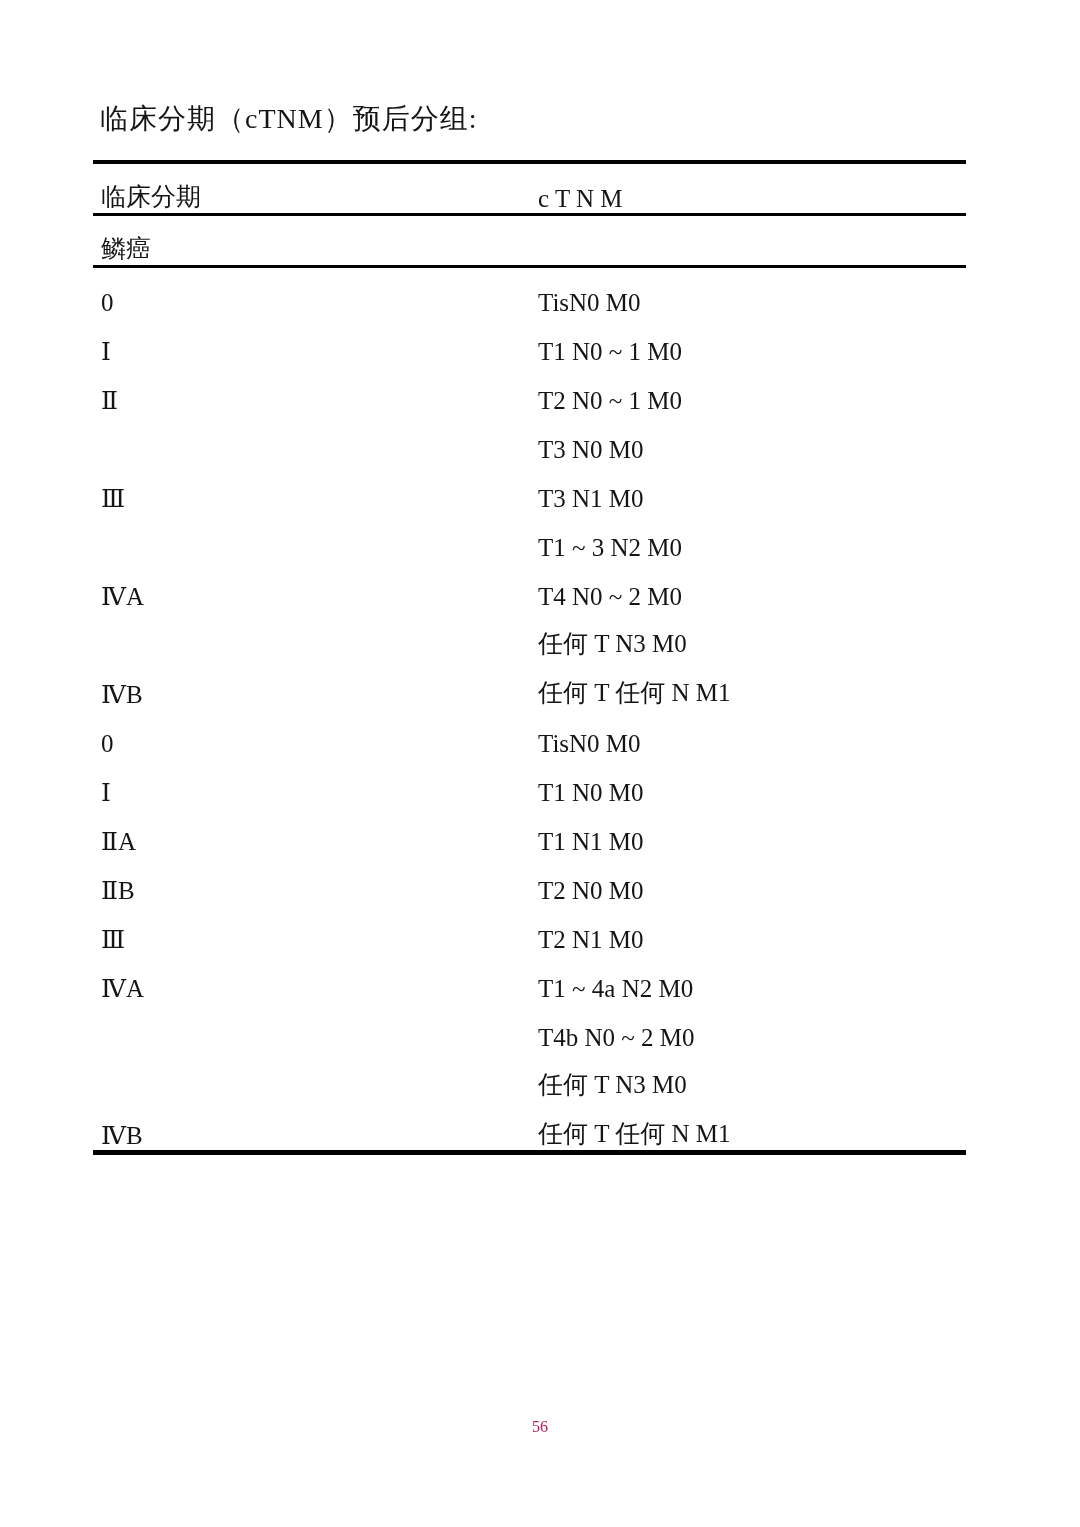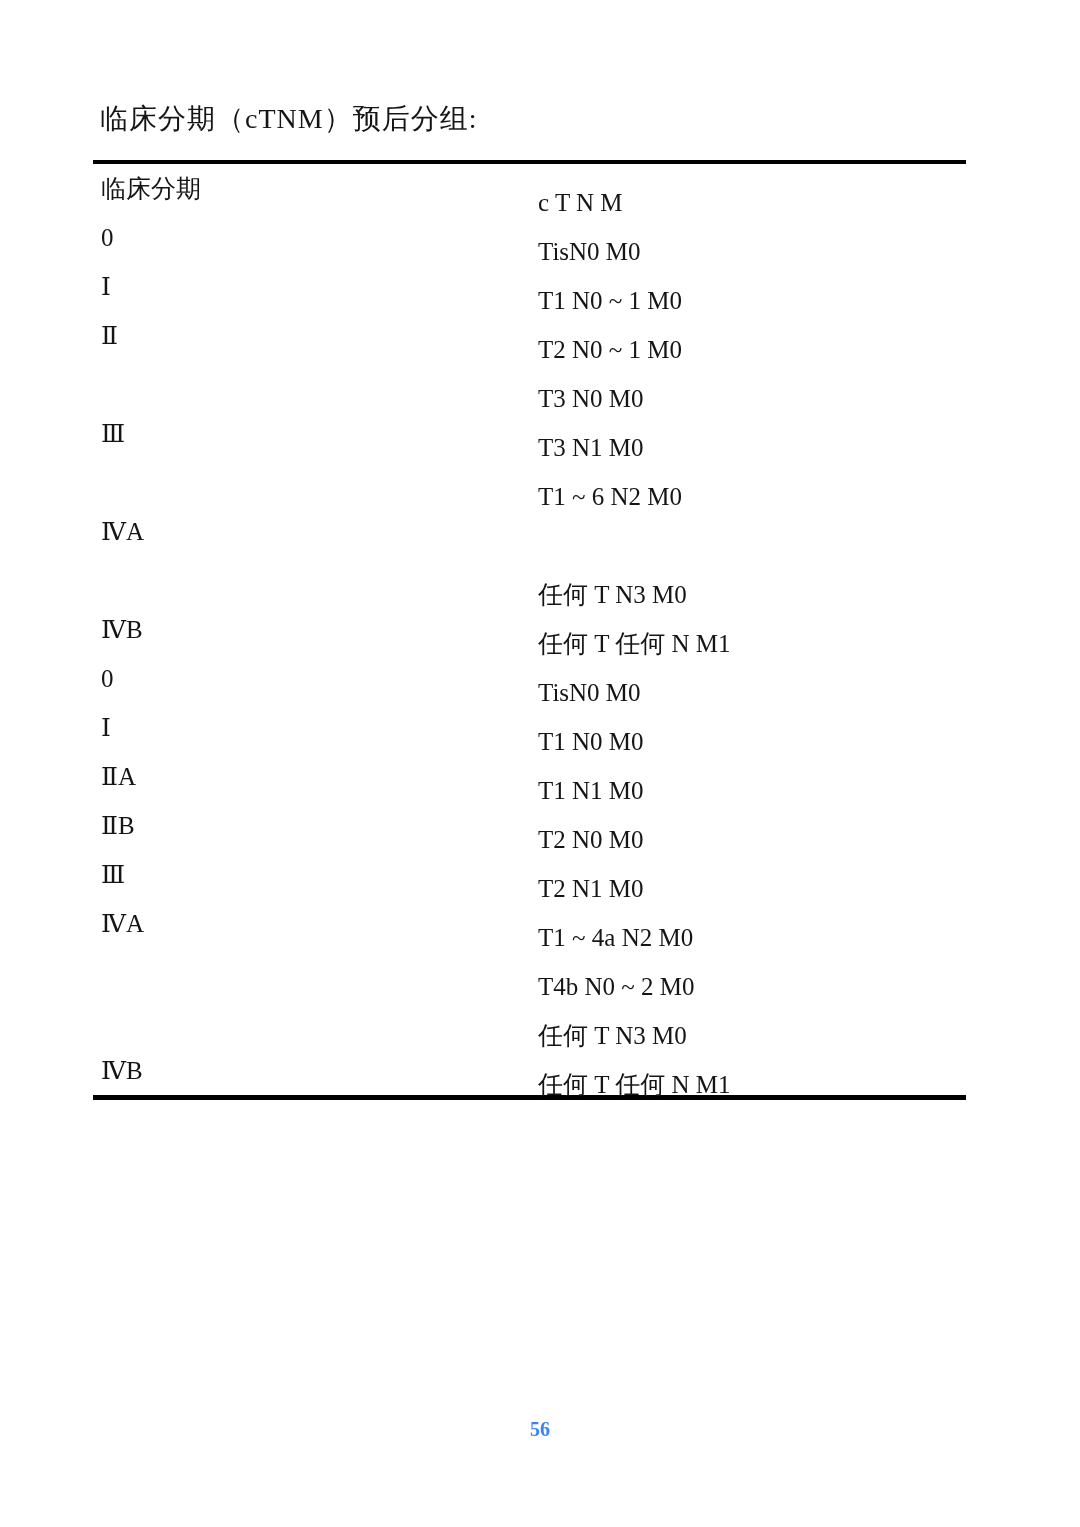--- a/index.html
+++ b/index.html
@@ -25,21 +25,21 @@
     position: absolute;
     left: 93px;
     top: 160px;
     width: 873px;
     border-top: 4px solid #000;
     border-bottom: 5px solid #000;
     font-size: 25px;
   }
   .t-row {
     display: flex;
-    align-items: center;
+    align-items: flex-end;
     height: 49px;
   }
   .t-row .c1 {
     width: 445px;
     padding-left: 8px;
     box-sizing: border-box;
     white-space: pre;
   }
   .t-row .c2 {
     flex: 1;
@@ -49,38 +49,41 @@
   .t-section {
     border-top: 3px solid #000;
     border-bottom: 3px solid #000;
   }
   .page-number {
     position: absolute;
     top: 1418px;
     left: 0;
     width: 100%;
     text-align: center;
-    font-size: 20px;
-    color: #3b82f6;
-    font-weight: bold;
+    font-size: 16px;
+    color: #be185d;
   }
 </style>
 </head>
 <body>
 
 <div class="page">
 
   <h1 class="doc-title">临床分期（cTNM）预后分组:</h1>
 
   <div class="stage-table">
     <div class="t-row t-head">
       <div class="c1">临床分期</div>
       <div class="c2">c T N M</div>
     </div>
     <div id="table-body">
+        <div class="t-row t-section">
+          <div class="c1">鳞癌</div>
+          <div class="c2"></div>
+        </div>
         <div class="t-row t-data">
           <div class="c1">0</div>
           <div class="c2">TisN0 M0</div>
         </div>
         <div class="t-row t-data">
           <div class="c1">Ⅰ</div>
           <div class="c2">T1 N0 ~ 1 M0</div>
         </div>
         <div class="t-row t-data">
           <div class="c1">Ⅱ</div>
@@ -89,24 +92,25 @@
         <div class="t-row t-data">
           <div class="c1"></div>
           <div class="c2">T3 N0 M0</div>
         </div>
         <div class="t-row t-data">
           <div class="c1">Ⅲ</div>
           <div class="c2">T3 N1 M0</div>
         </div>
         <div class="t-row t-data">
           <div class="c1"></div>
-          <div class="c2">T1 ~ 6 N2 M0</div>
+          <div class="c2">T1 ~ 3 N2 M0</div>
         </div>
         <div class="t-row t-data">
           <div class="c1">ⅣA</div>
+          <div class="c2">T4 N0 ~ 2 M0</div>
         </div>
         <div class="t-row t-data">
           <div class="c1"></div>
           <div class="c2">任何 T N3 M0</div>
         </div>
         <div class="t-row t-data">
           <div class="c1">ⅣB</div>
           <div class="c2">任何 T 任何 N M1</div>
         </div>
         <div class="t-row t-data">

